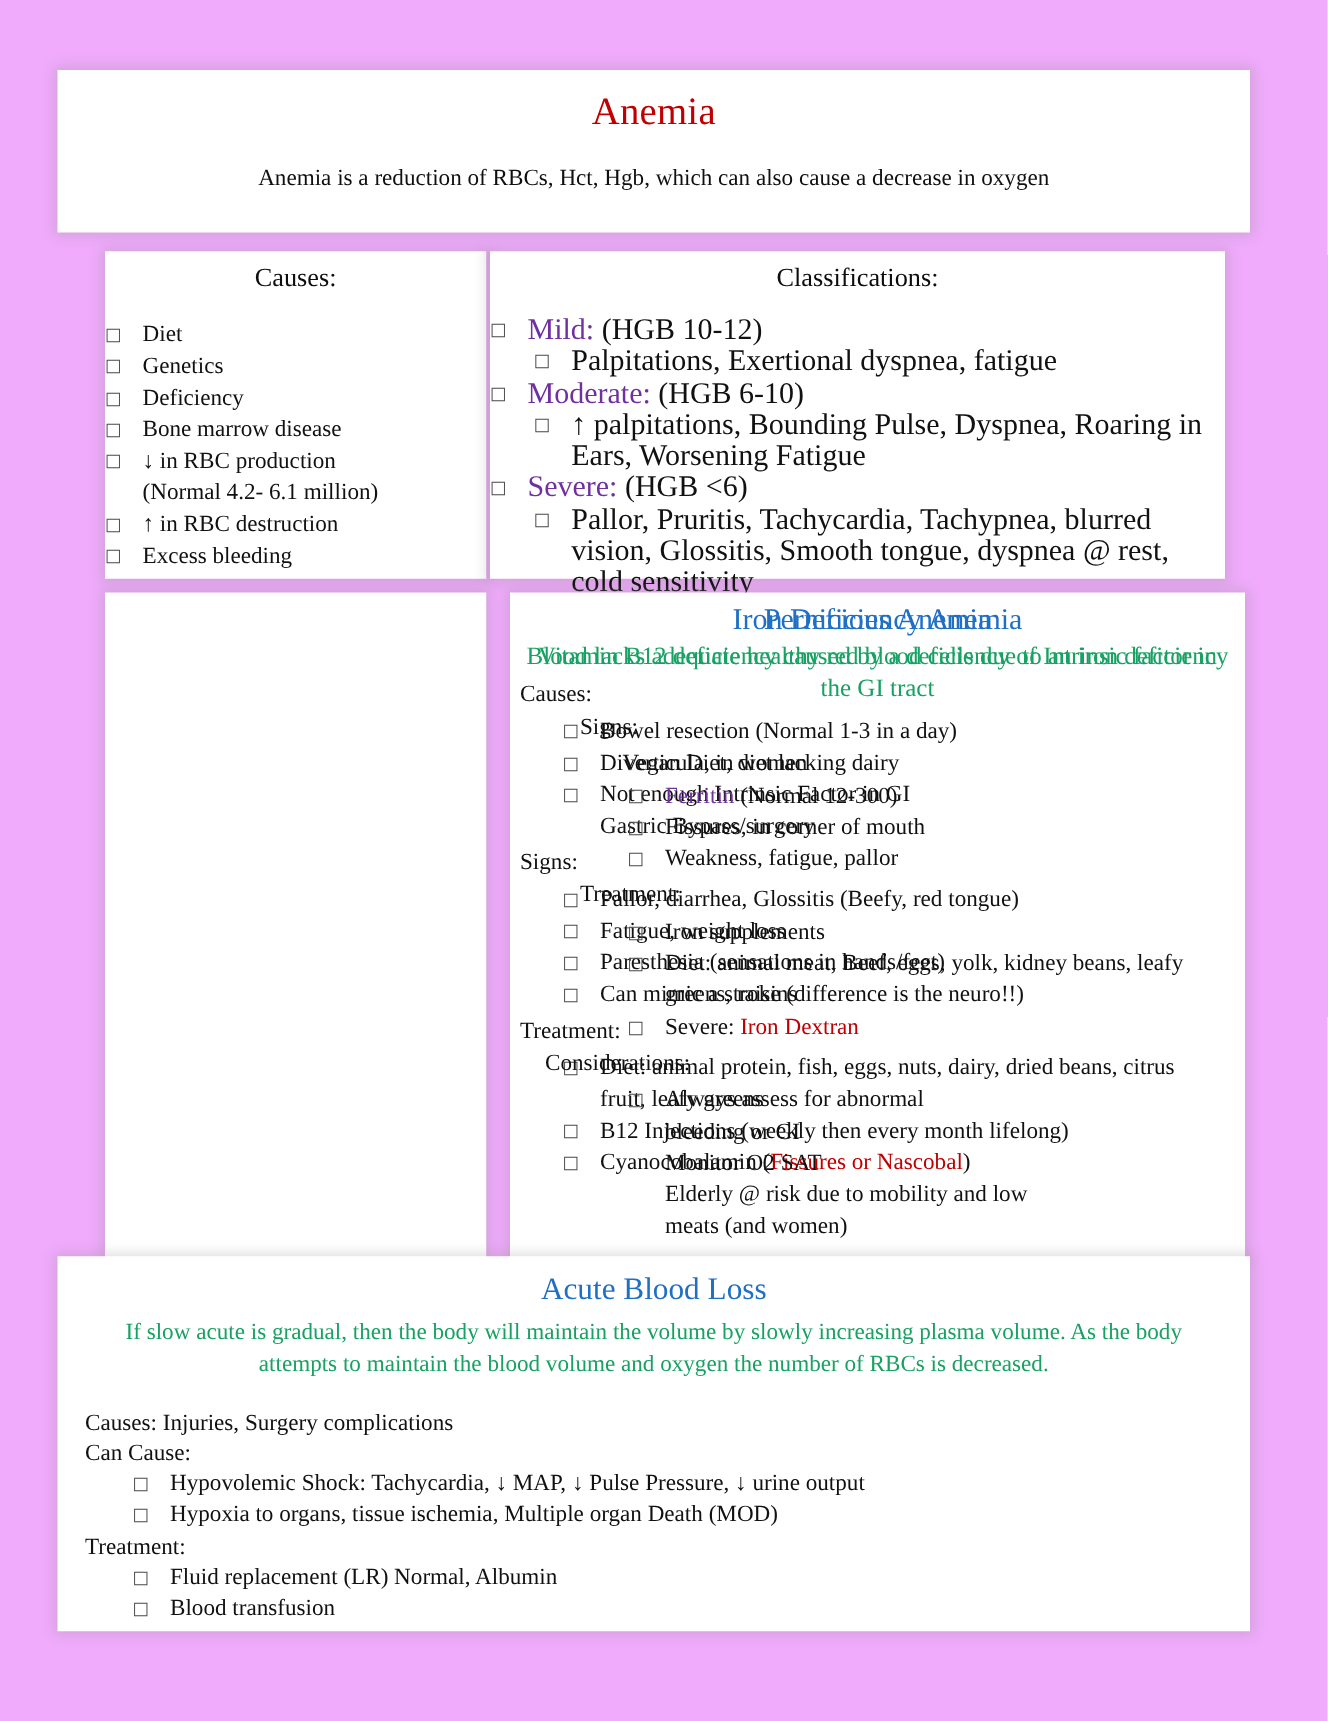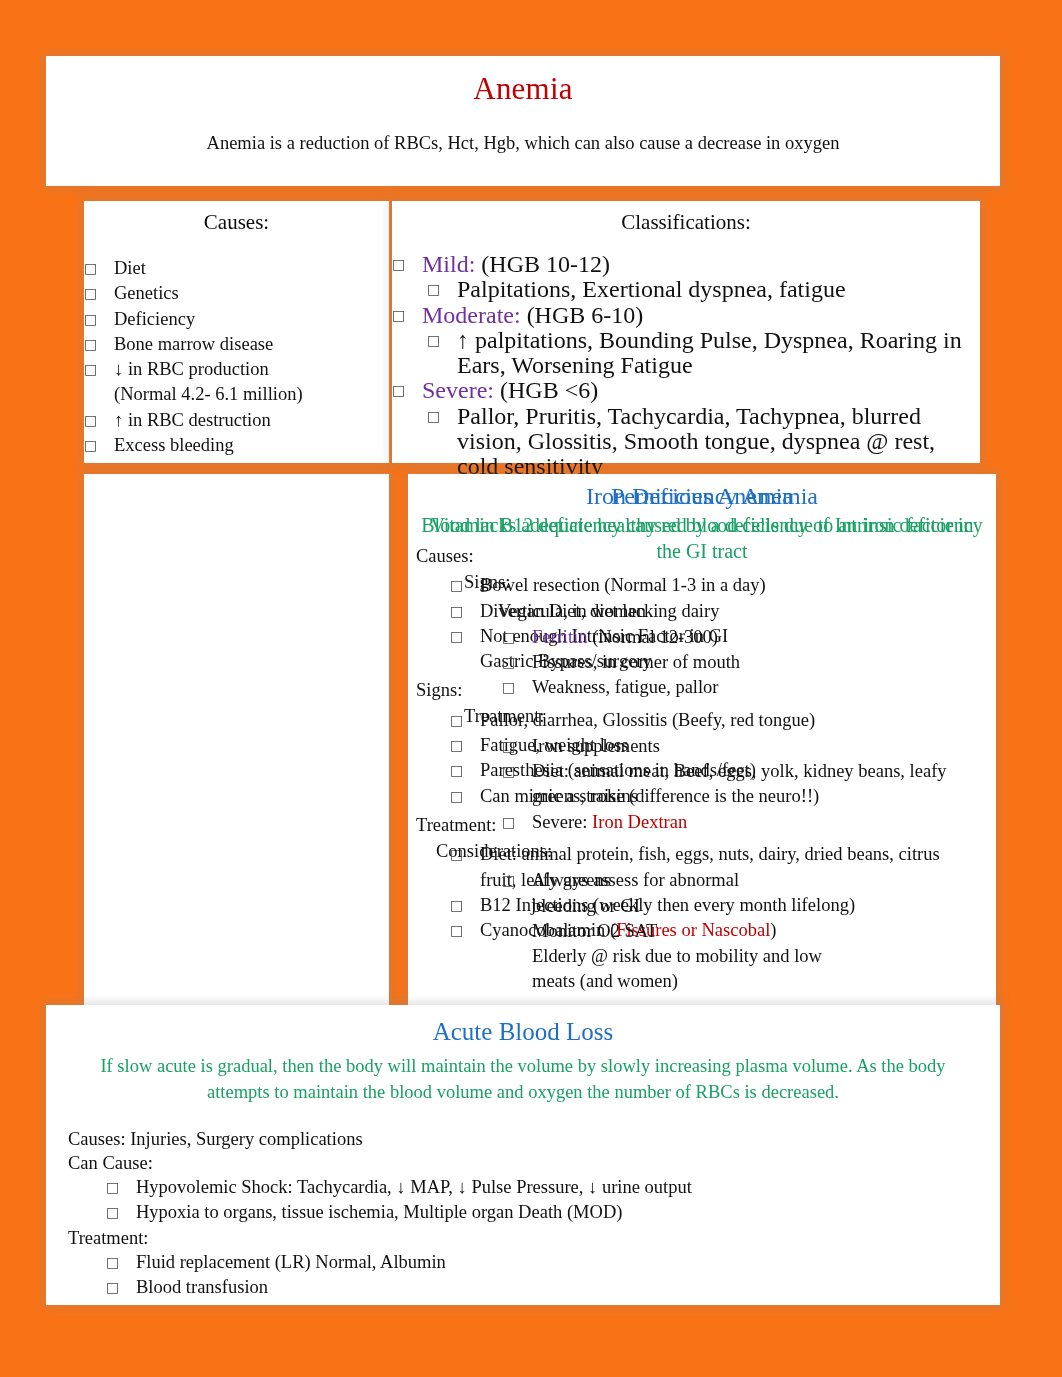--- a/index.html
+++ b/index.html
@@ -5,21 +5,21 @@
   * { box-sizing: border-box; }
   html, body {
     margin: 0; padding: 0;
     background: #ffffff;
     width: 1062px; height: 1377px;
     font-family: "Liberation Serif", "DejaVu Serif", serif;
   }
   .page {
     position: relative;
     width: 1062px; height: 1377px;
-    background: #f97316;
+    background: #f0abfc;
     overflow: hidden;
   }
 
   
   .card {
     position: absolute;
     background: #ffffff;
     box-shadow: 0 0 9px 3px rgba(140,140,140,0.28);
   }
 

